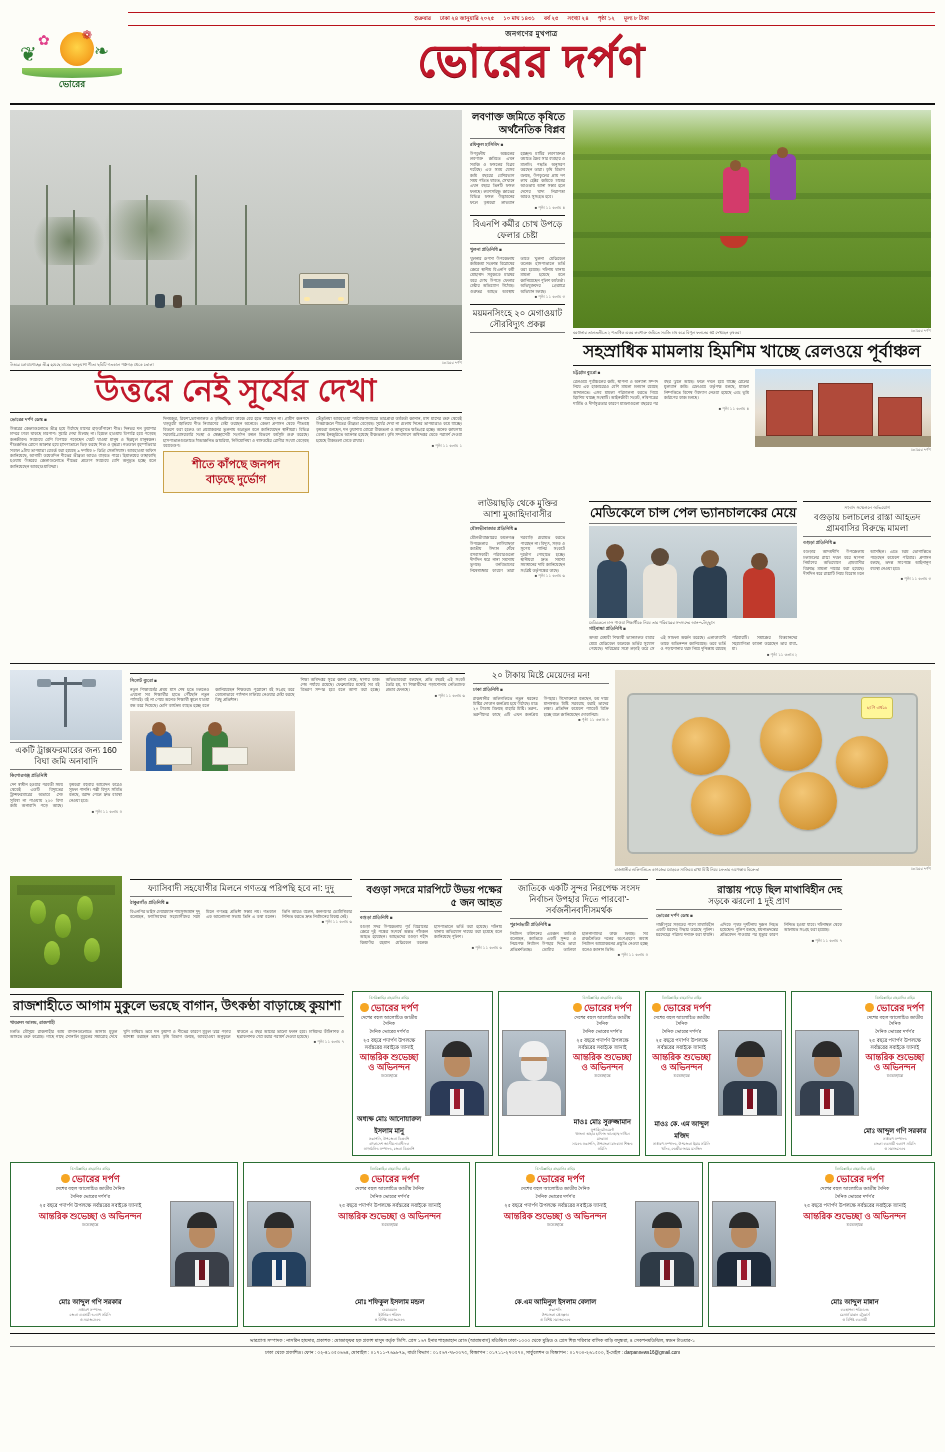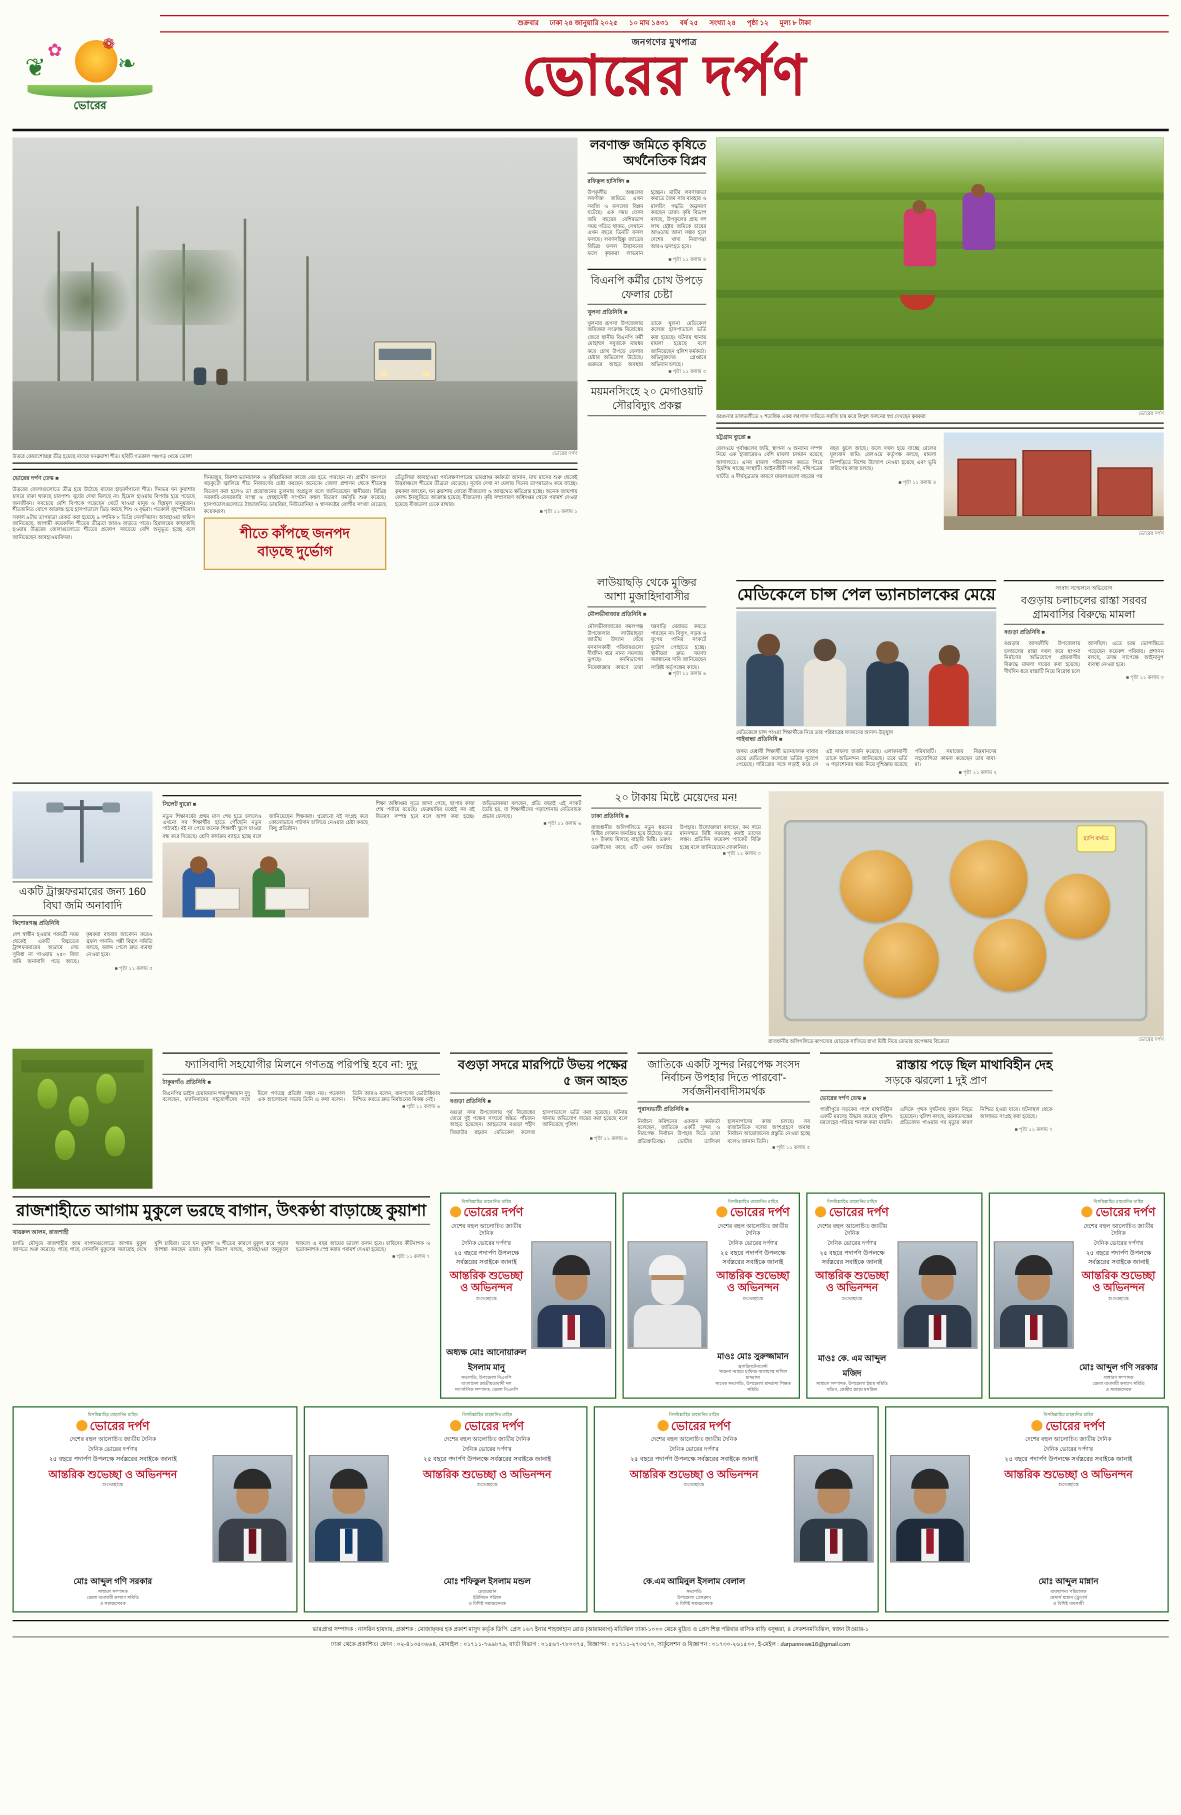--- a/index.html
+++ b/index.html
@@ -165,20 +165,21 @@
           <div class="lamp" style="right:4px;"></div>
         </div>
         <div style="position:absolute;bottom:21%;left:32%;width:10px;height:14px;background:#3b4a55;border-radius:3px;"></div>
         <div style="position:absolute;bottom:21%;left:36%;width:9px;height:13px;background:#54483b;border-radius:3px;"></div>
       </div>
       <div style="display:flex;justify-content:space-between;align-items:flex-start;gap:6px;">
         <div class="cap">উত্তরে কোয়াশোচ্ছন্ন তীব্র হয়েছে মাঘের ঘনকুয়াশা শীত। ছবিটি গতকাল পঞ্চগড় থেকে তোলা</div>
         <div class="credit" style="white-space:nowrap;">ভোরের দর্পণ</div>
       </div>
       <hr class="hr">
+      <div class="head-xl">উত্তরে নেই সূর্যের দেখা</div>
       <hr class="hr" style="margin-top:4px;">
       <div style="display:flex;gap:7px;margin-top:2px;">
         <div style="width:33%;">
           <div class="byline">ভোরের দর্পণ ডেস্ক ■</div>
           <div class="tiny">উত্তরের জেলাগুলোতে তীব্র হয়ে উঠেছে মাঘের হাড়কাঁপানো শীত। দিনভর ঘন কুয়াশার চাদরে ঢাকা থাকছে চারপাশ। সূর্যের দেখা মিলছে না। হিমেল হাওয়ায় বিপর্যস্ত হয়ে পড়েছে জনজীবন। সবচেয়ে বেশি বিপাকে পড়েছেন খেটে খাওয়া মানুষ ও ছিন্নমূল মানুষজন। শীতজনিত রোগে আক্রান্ত হয়ে হাসপাতালে ভিড় করছে শিশু ও বৃদ্ধরা। গতকাল বৃহস্পতিবার সকাল ৯টায় তাপমাত্রা রেকর্ড করা হয়েছে ৯ দশমিক ৮ ডিগ্রি সেলসিয়াস। আবহাওয়া অফিস জানিয়েছে, আগামী কয়েকদিন শীতের তীব্রতা আরও বাড়তে পারে। হিমালয়ের কাছাকাছি হওয়ায় উত্তরের জেলাগুলোতে শীতের প্রকোপ সবচেয়ে বেশি অনুভূত হচ্ছে বলে জানিয়েছেন আবহাওয়াবিদরা।</div>
         </div>
         <div style="width:33%;">
           <div class="tiny">দিনমজুর, রিকশা-ভ্যানচালক ও কৃষিশ্রমিকরা কাজে বের হতে পারছেন না। গ্রামীণ জনপদে খড়কুটো জ্বালিয়ে শীত নিবারণের চেষ্টা করছেন অনেকে। জেলা প্রশাসন থেকে শীতবস্ত্র বিতরণ করা হলেও তা প্রয়োজনের তুলনায় অপ্রতুল বলে জানিয়েছেন স্থানীয়রা। বিভিন্ন সরকারি-বেসরকারি সংস্থা ও স্বেচ্ছাসেবী সংগঠন কম্বল বিতরণ কর্মসূচি শুরু করেছে। হাসপাতালগুলোতে ঠান্ডাজনিত ডায়রিয়া, নিউমোনিয়া ও শ্বাসকষ্টের রোগীর সংখ্যা বেড়েছে কয়েকগুণ।</div>
           <div class="pullbox" style="white-space:pre-line;">শীতে কাঁপছে জনপদ
 বাড়ছে দুর্ভোগ</div>
@@ -220,20 +221,21 @@
             <div class="hd"></div>
           </div>
         <div class="bowl" style="left:41%;top:58%;"></div>
         <div style="position:absolute;left:0;right:0;top:0;height:18%;background:linear-gradient(#cfe2c0,rgba(207,226,192,0));"></div>
       </div>
       <div style="display:flex;justify-content:space-between;gap:6px;">
         <div class="cap">বরগুনার তালতলীতে ২ শতাধিক একর লবণাক্ত জমিতে সবজি চাষ করে বিপুল ফলনের স্বপ্ন দেখছেন কৃষকরা</div>
         <div class="credit" style="white-space:nowrap;">ভোরের দর্পণ</div>
       </div>
       <hr class="hr">
+      <div class="head-l">সহস্রাধিক মামলায় হিমশিম খাচ্ছে রেলওয়ে পূর্বাঞ্চল</div>
       <hr class="hr">
       <div style="display:flex;gap:6px;">
         <div style="width:50%;">
           <div class="byline">চট্টগ্রাম ব্যুরো ■</div>
           <div class="tiny cols2">রেলওয়ে পূর্বাঞ্চলের জমি, স্থাপনা ও অন্যান্য সম্পদ নিয়ে এক হাজারেরও বেশি মামলা চলমান রয়েছে আদালতে। এসব মামলা পরিচালনা করতে গিয়ে হিমশিম খাচ্ছে সংস্থাটি। আইনজীবী সংকট, নথিপত্রের ঘাটতি ও দীর্ঘসূত্রতার কারণে মামলাগুলো বছরের পর বছর ঝুলে আছে। ফলে দখল হয়ে যাচ্ছে রেলের মূল্যবান জমি। রেলওয়ে কর্তৃপক্ষ বলছে, মামলা নিষ্পত্তিতে বিশেষ উদ্যোগ নেওয়া হয়েছে এবং ভূমি জরিপের কাজ চলছে।</div>
           <div class="more">■ পৃষ্ঠা ১১ কলাম ৪</div>
         </div>
         <div style="width:50%;">
           <div class="photo scene-bldg" style="height:78px;">
             <div class="b" style="left:6%;width:26%;height:56%;"></div>
@@ -277,21 +279,21 @@
           <div class="h" style="left:78%;bottom:48px;width:17px;height:17px;background:#6d4c33;"></div>
         </div>
         <div class="cap">মেডিকেলে চান্স পাওয়া শিক্ষার্থীকে নিয়ে তার পরিবারের সদস্যদের আনন্দ-উচ্ছ্বাস</div>
         <div class="byline">গাইবান্ধা প্রতিনিধি ■</div>
         <div class="tiny cols3">অদম্য মেধাবী শিক্ষার্থী ভ্যানচালক বাবার মেয়ে মেডিকেল কলেজে ভর্তির সুযোগ পেয়েছে। দারিদ্র্যের সঙ্গে লড়াই করে সে এই সাফল্য অর্জন করেছে। এলাকাবাসী তাকে অভিনন্দন জানিয়েছে। তবে ভর্তি ও পড়াশোনার খরচ নিয়ে দুশ্চিন্তায় রয়েছে পরিবারটি। সমাজের বিত্তবানদের সহযোগিতা কামনা করেছেন তার বাবা-মা।</div>
         <div class="more">■ পৃষ্ঠা ১১ কলাম ২</div>
       </div>
       <div style="width:38%;">
         <hr class="hr">
         <div style="font-size:4.4px;text-align:center;color:#444;">সংবাদ সম্মেলনে অভিযোগ</div>
-        <div class="head-xs">বগুড়ায় চলাচলের রাস্তা সরবর গ্রামবাসির বিরুদ্ধে মামলা</div>
+        <div class="head-xs">বগুড়ায় চলাচলের রাস্তা আহতদ গ্রামবাসির বিরুদ্ধে মামলা</div>
         <hr class="hr-thin">
         <div class="byline">বগুড়া প্রতিনিধি ■</div>
         <div class="tiny cols2">বগুড়ার আদমদীঘি উপজেলায় চলাচলের রাস্তা দখল করে স্থাপনা নির্মাণের অভিযোগে গ্রামবাসীর বিরুদ্ধে মামলা দায়ের করা হয়েছে। দীর্ঘদিন ধরে রাস্তাটি নিয়ে বিরোধ চলে আসছিল। এতে চরম ভোগান্তিতে পড়েছেন কয়েকশ পরিবার। প্রশাসন বলছে, তদন্ত সাপেক্ষে আইনানুগ ব্যবস্থা নেওয়া হবে।</div>
         <div class="more">■ পৃষ্ঠা ১১ কলাম ৩</div>
       </div>
     </div>
   </div>
 
   <hr class="hr" style="margin-top:4px;">
   <div class="grid">

